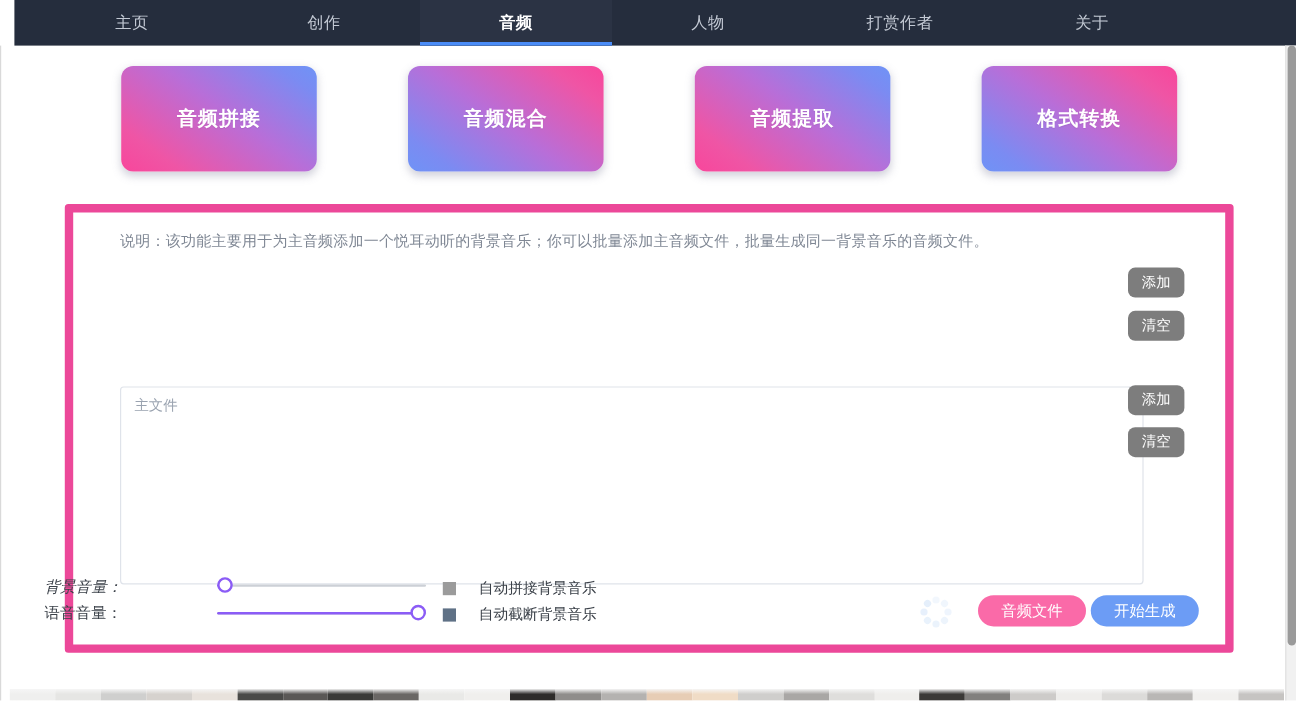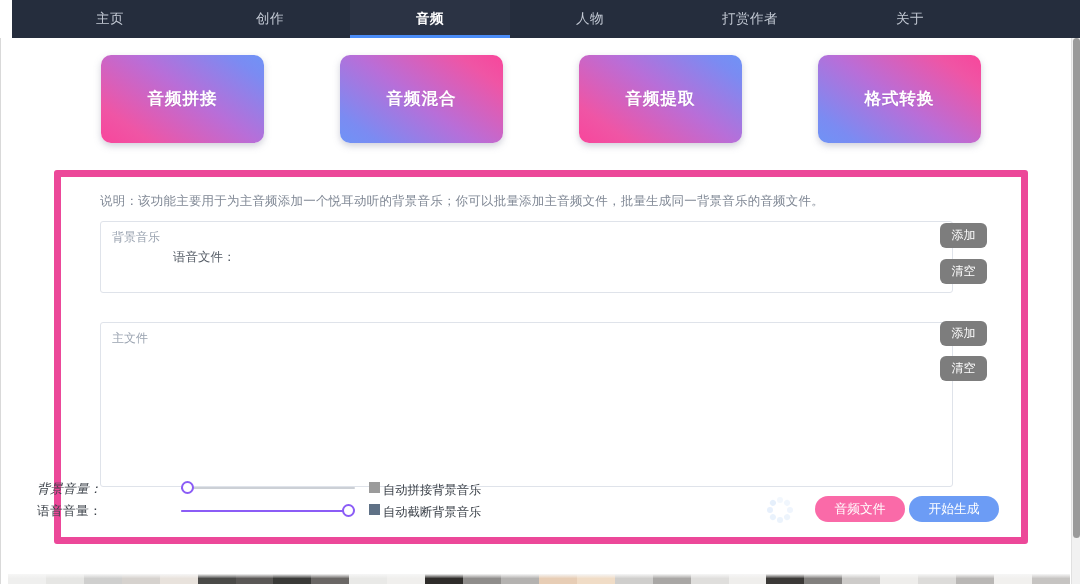--- a/index.html
+++ b/index.html
@@ -181,21 +181,22 @@
     width: 13px; height: 13px;
     border-radius: 50%;
     border: 2.3px solid #8b5cf6;
     background: #ffffff;
     cursor: pointer;
   }
 
   .chk {
     position: absolute;
     display: flex;
-    gap: 3px;
+    align-items: center;
+    gap: 19px;
     cursor: pointer;
     white-space: nowrap;
   }
   .chk .sq {
     width: 11px; height: 11px;
     display: inline-block;
     flex: none;
   }
   .chk .txt {
     font-size: 12.3px;
@@ -313,24 +314,20 @@
     </div>
     <div class="fcard grad-b" style="position:absolute;left:818px;top:0;">
       <span>格式转换</span>
     </div>
   </div>
 
   <div class="panel">
 
     <div class="desc">说明：该功能主要用于为主音频添加一个悦耳动听的背景音乐；你可以批量添加主音频文件，批量生成同一背景音乐的音频文件。</div>
 
-    <div class="filebox bg-music">
-      <div class="box-label">背景音乐</div>
-      <div class="voice-label">语音文件：</div>
-    </div>
 
     <div class="filebox main-file">
       <div class="box-label">主文件</div>
     </div>
 
   </div>
 
   <button class="btn-gray" style="left:940px;top:223px;">添加</button>
   <button class="btn-gray" style="left:940px;top:259px;">清空</button>
   <button class="btn-gray" style="left:940px;top:321px;">添加</button>

